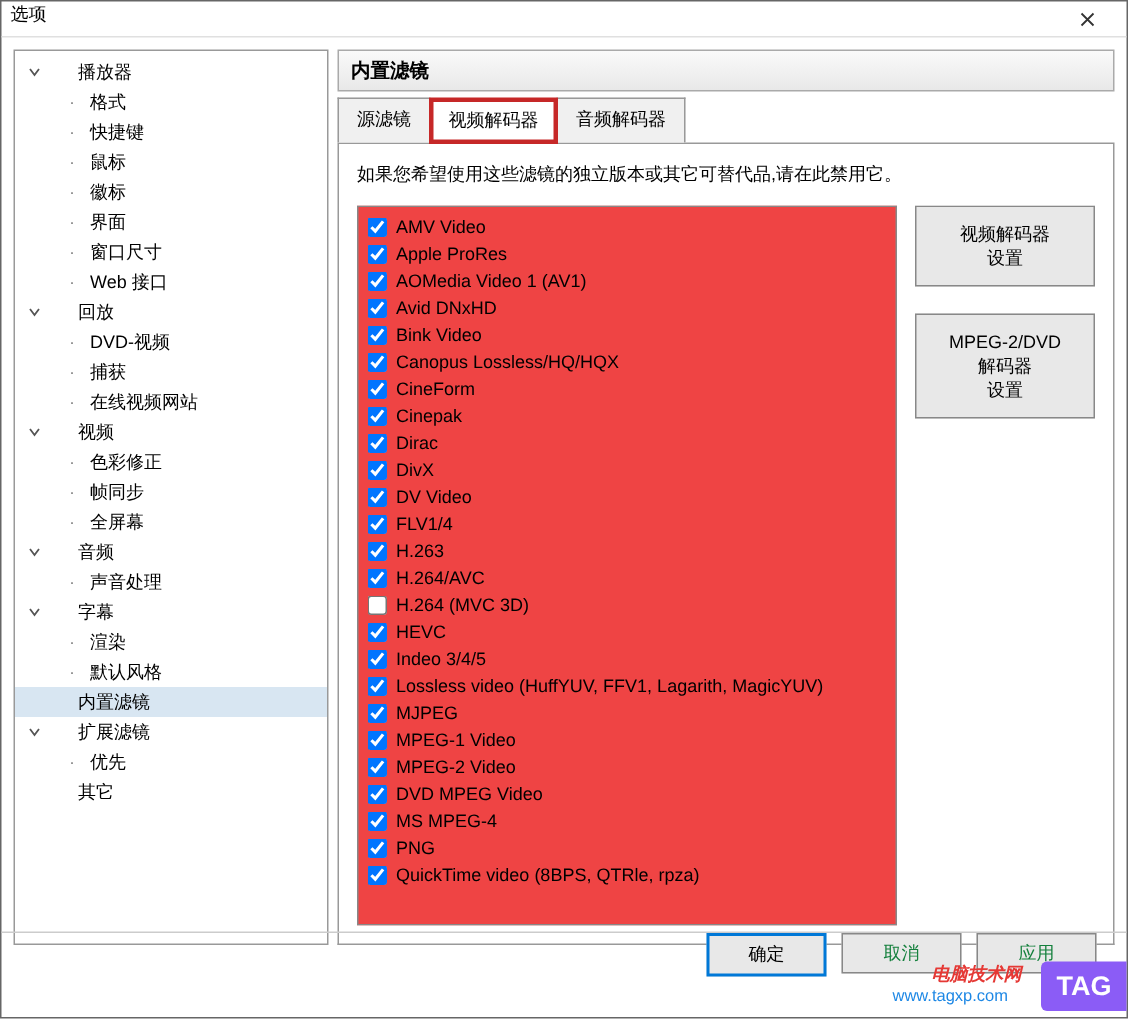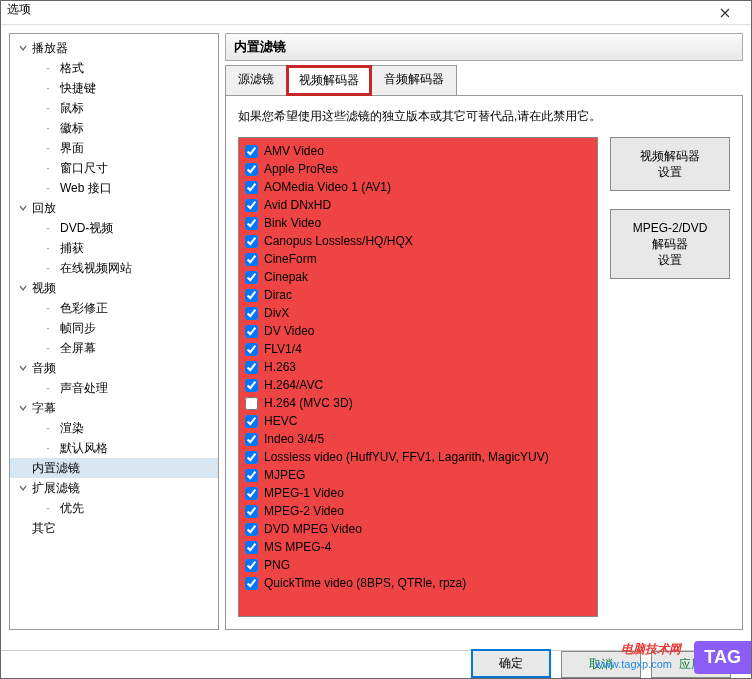--- a/index.html
+++ b/index.html
@@ -5,40 +5,40 @@
 * { box-sizing: border-box; margin: 0; padding: 0; }
 body { font-family: "Microsoft YaHei", Arial, sans-serif; font-size: 12px; background: #fff; }
 .window { width: 752px; height: 679px; border: 1px solid #666; background: #fff; position: relative; }
 .titlebar { height: 24px; display: flex; align-items: flex-start; padding: 0 6px; border-bottom: 1px solid #e0e0e0; }
 .titlebar-title { flex: 1; font-size: 12px; }
 .close-btn { width: 40px; height: 24px; display: flex; align-items: center; justify-content: center; cursor: pointer; }
 .close-btn svg { width: 10px; height: 10px; }
 .content { display: flex; height: calc(100% - 64px); }
 .sidebar { width: 210px; border: 1px solid #999; margin: 8px 0 8px 8px; overflow-y: auto; padding: 4px 0; }
 .tree-item { display: flex; align-items: center; padding: 2px 4px; font-size: 12px; cursor: pointer; line-height: 16px; }
-.tree-item.root { padding-left: 6px; }
+.tree-item.root { padding-left: 6px; gap: 20px; }
 .tree-item.child { padding-left: 36px; }
 .tree-item.selected { background: #d8e6f2; color: #000; }
 .tree-toggle { width: 14px; height: 14px; display: inline-flex; align-items: center; justify-content: center; margin-right: 2px; }
 .tree-dash { width: 8px; display: inline-block; margin-right: 6px; color: #888; }
 .main { flex: 1; margin: 8px 8px 8px 6px; display: flex; flex-direction: column; }
 .panel-header { background: linear-gradient(to bottom, #fafafa, #e8e8e8); border: 1px solid #aaa; padding: 4px 8px; font-weight: bold; font-size: 13px; }
 .tabs { display: flex; border-bottom: 1px solid #999; position: relative; margin-top: 4px; }
 .tab { padding: 5px 12px; border: 1px solid #999; border-bottom: none; background: #f0f0f0; margin-right: -1px; cursor: pointer; font-size: 12px; }
 .tab.active { background: #fff; border-bottom: 1px solid #fff; margin-bottom: -1px; z-index: 1; }
 .tab.highlighted { border: 3px solid #c62828; padding: 4px 10px; z-index: 2; position: relative; }
 .panel-body { border: 1px solid #999; border-top: none; flex: 1; padding: 12px; display: flex; flex-direction: column; overflow: hidden; }
 .desc { font-size: 12px; margin-bottom: 12px; }
 .body-row { display: flex; gap: 12px; flex: 1; overflow: hidden; }
 .codec-list { flex: 1; border: 1px solid #888; overflow-y: auto; padding: 4px; background: #ef4444; }
 .codec-item { display: flex; align-items: center; padding: 1px 2px; font-size: 12px; line-height: 16px; }
 .codec-item input { margin-right: 6px; width: 13px; height: 13px; }
 .side-buttons { width: 120px; display: flex; flex-direction: column; gap: 18px; }
 .side-btn { border: 1px solid #888; background: #e8e8e8; padding: 10px 4px; text-align: center; font-size: 12px; cursor: pointer; line-height: 16px; }
-.footer { position: absolute; bottom: 0; left: 0; right: 0; height: 28px; border-top: 1px solid #ccc; display: flex; align-items: flex-end; justify-content: flex-end; padding: 0 20px; gap: 10px; }
+.footer { position: absolute; bottom: 0; left: 0; right: 0; height: 57px; border-top: 1px solid #ccc; display: flex; align-items: flex-start; justify-content: flex-end; padding: 0 20px; gap: 10px; }
 .footer-btn { min-width: 80px; padding: 4px 16px; border: 1px solid #888; background: #e8e8e8; font-size: 12px; cursor: pointer; }
 .footer-btn.primary { border: 2px solid #0078d7; }
 .footer-btn.disabled { color: #15803d; }
 .watermark { position: absolute; right: 70px; bottom: 8px; font-size: 12px; pointer-events: none; text-align: center; }
 .watermark .red { color: #e53935; font-weight: bold; font-size: 12px; font-style: italic; margin-left: 35px; }
 .watermark .blue { color: #1e88e5; font-size: 11px; }
 .tag-badge { position: absolute; right: 0; bottom: 4px; background: #8b5cf6; color: #fff; font-weight: bold; font-size: 18px; padding: 6px 10px; border-radius: 4px 0 0 4px; pointer-events: none; }
 </style>
 </head>
 <body>

